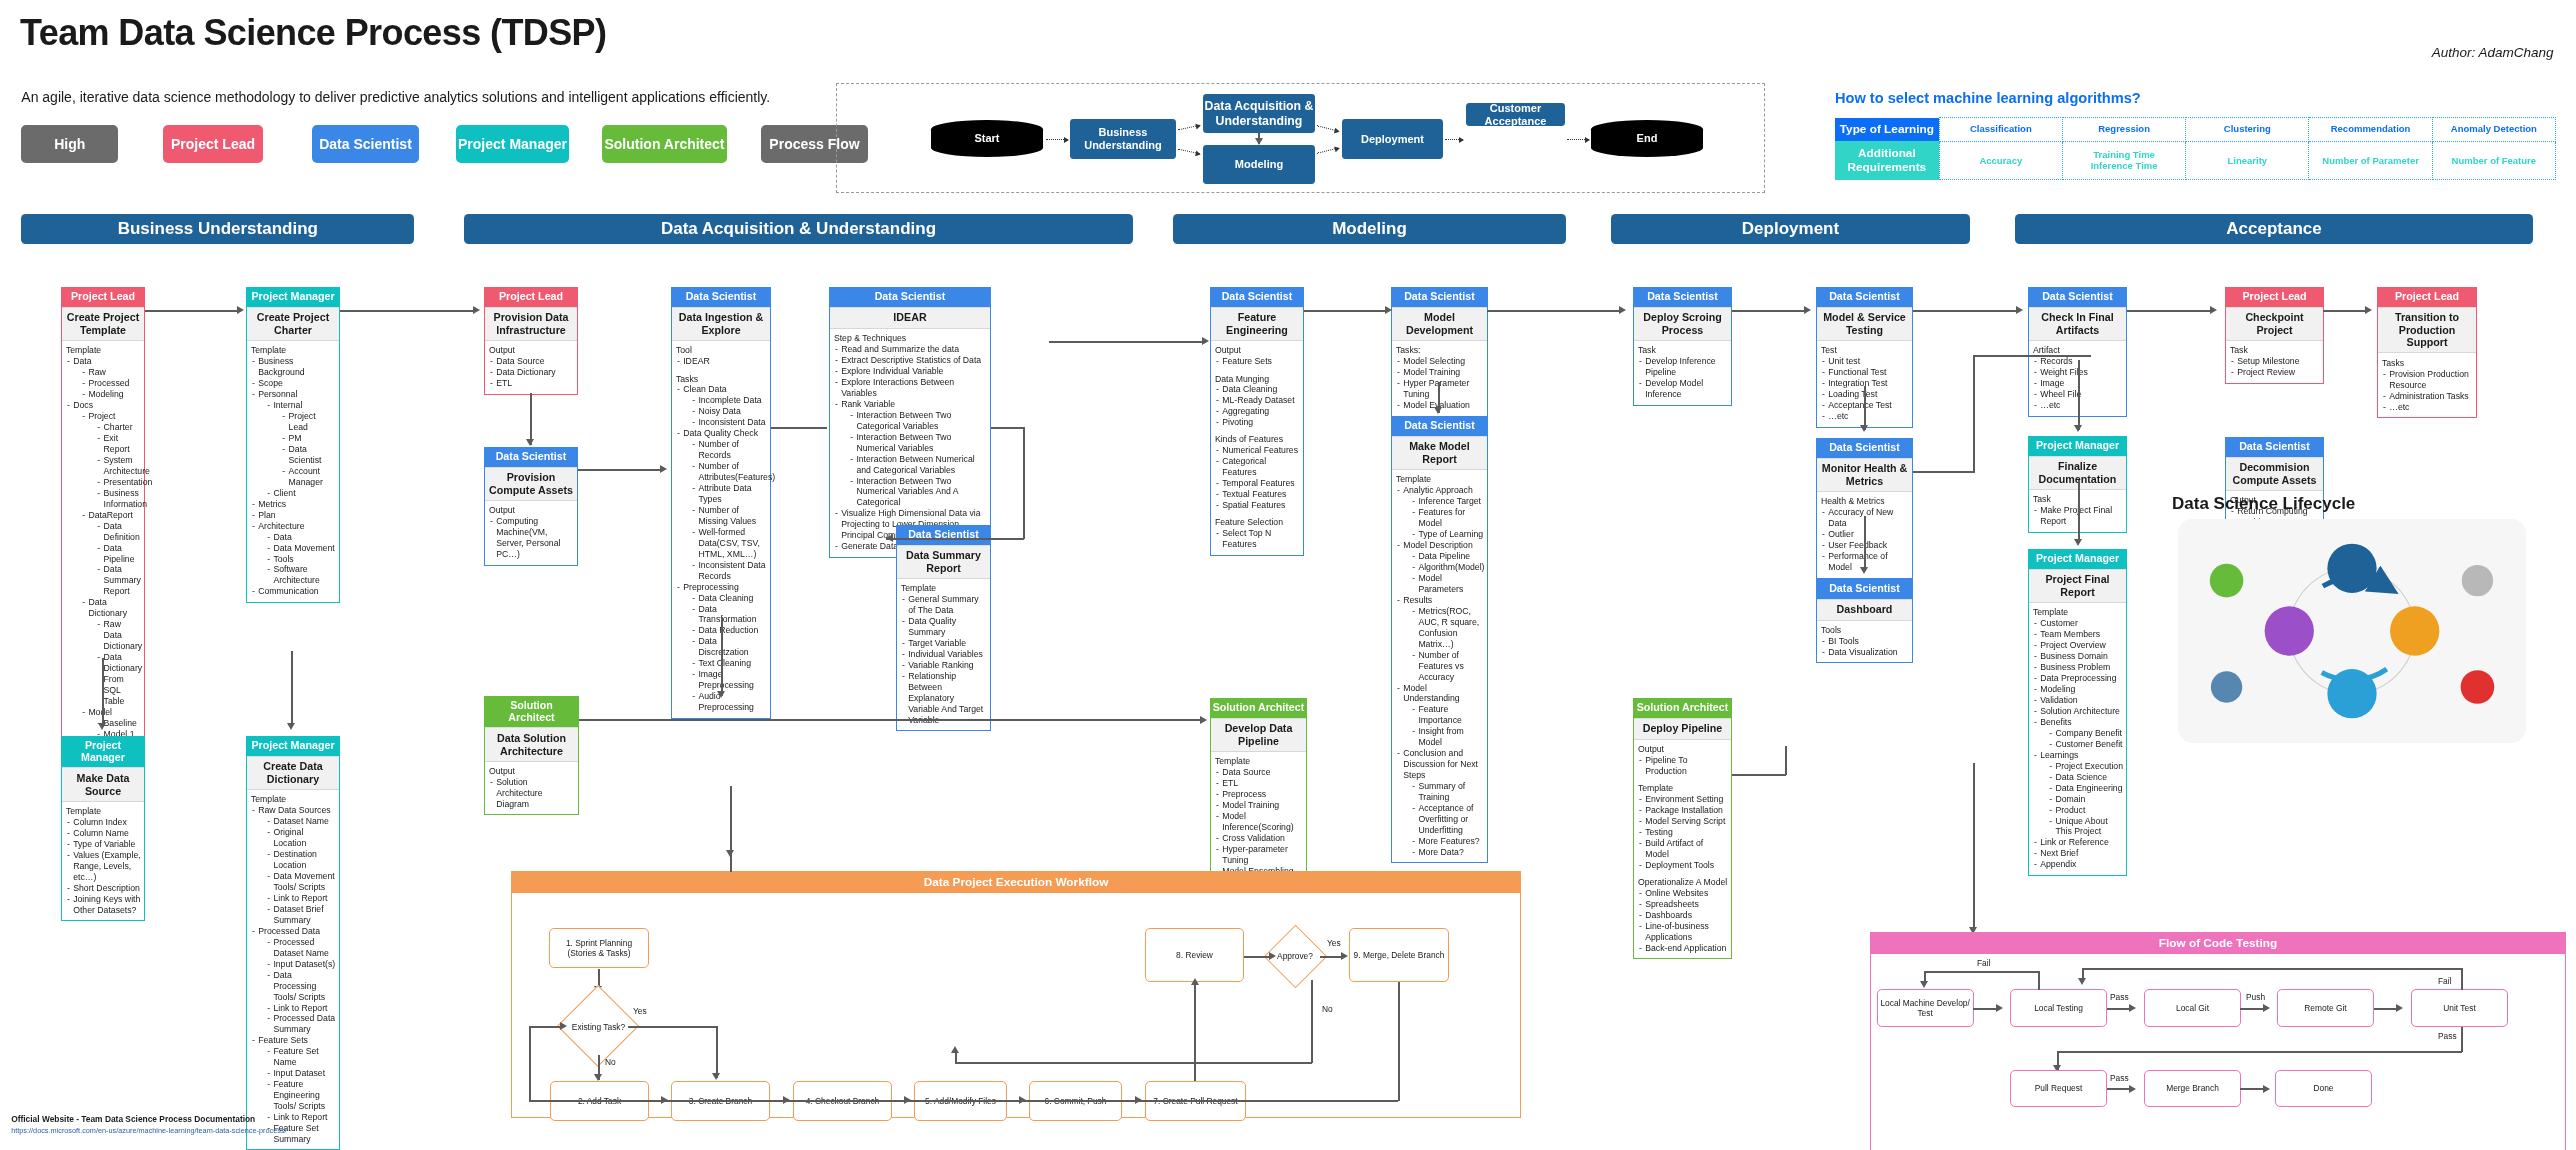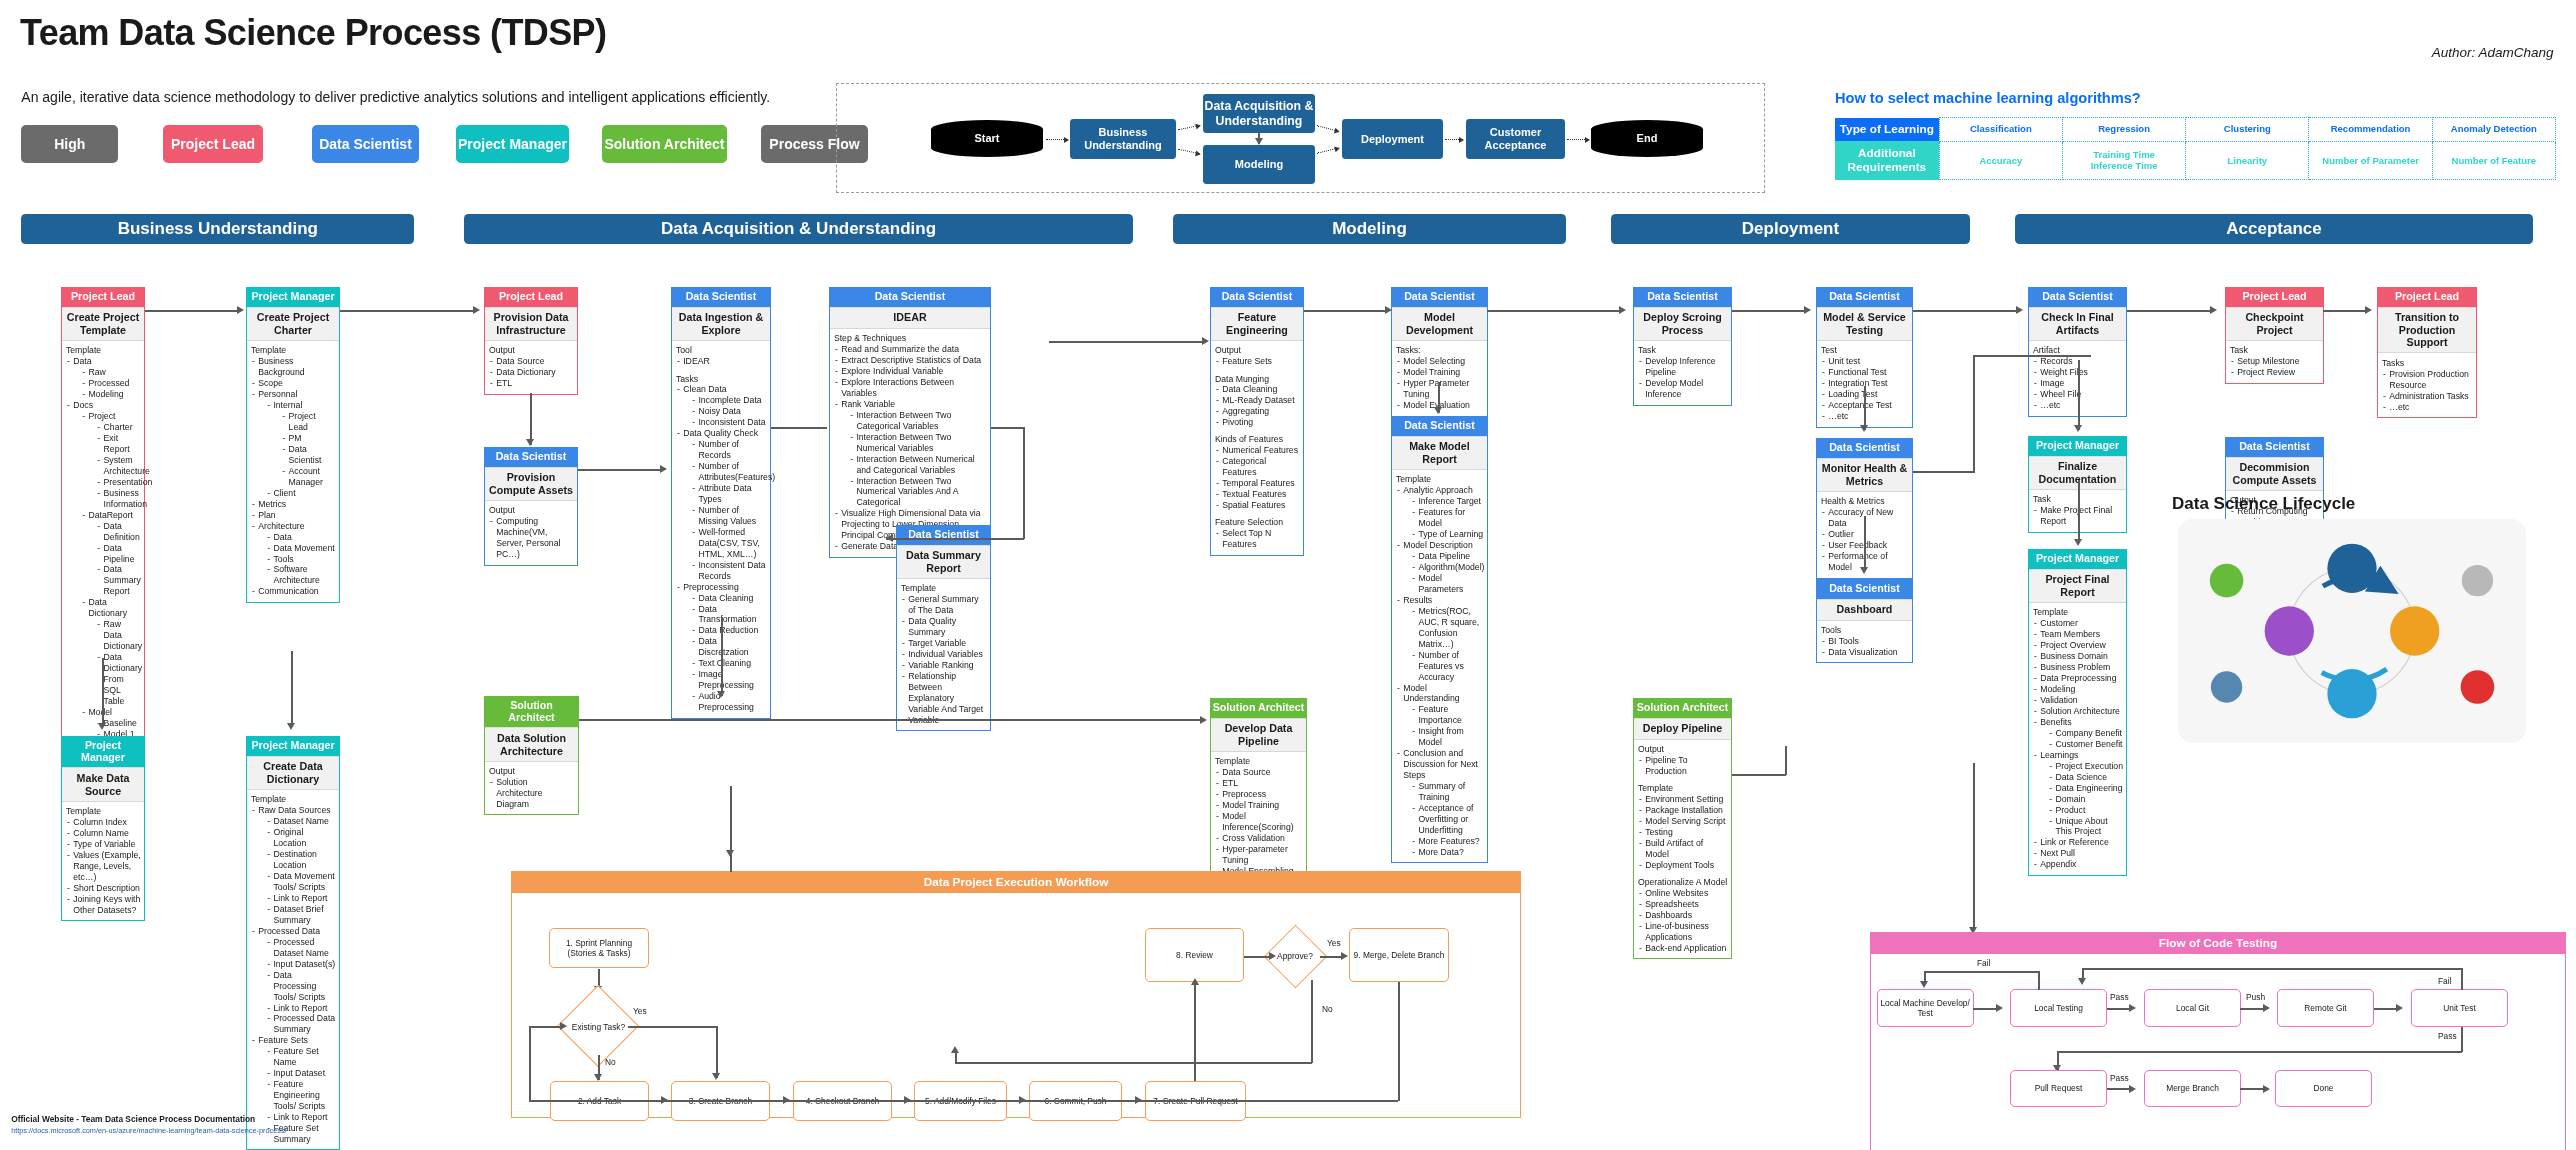--- a/index.html
+++ b/index.html
@@ -152,21 +152,21 @@
       <span>Modeling</span>
     </div>
   <div class="conn v" style="left:421px; top:49px; height:11.2px;"></div>
   <div class="arrowhead down" style="left:418px; top:54px;"></div>
   <div class="flow-arrow" style="left:480px; top:44px; width:22.4px; transform:rotate(14deg);"></div>
   <div class="flow-arrow" style="left:480px; top:66px; width:22.4px; transform:rotate(-14deg);"></div>
   <div class="flow-node flow-rect" style="left:505px; top:35px; width:101px; height:40px;">
       <span>Deployment</span>
     </div>
   <div class="flow-arrow" style="left:608px; top:55px; width:18px;"></div>
-  <div class="flow-node flow-rect" style="left:629px; top:35px; width:99px; height:40px;">
+  <div class="flow-node flow-rect" style="left:629px; top:19px; width:99px; height:23px;">
       <span>Customer Acceptance</span>
     </div>
   <div class="flow-arrow" style="left:730px; top:55px; width:22.4px;"></div>
   <div class="flow-node flow-term" style="left:754px; top:36px; width:112px; height:37px;">
       <span>End</span>
     </div>
 </div>
 
 <div class="abs" id="ml-title">How to select machine learning algorithms?</div>
 <table class="abs" id="ml-table">
@@ -646,21 +646,21 @@
           </ul></li>
         <li><span>Learnings</span><ul>
             <li><span>Project Execution</span></li>
             <li><span>Data Science</span></li>
             <li><span>Data Engineering</span></li>
             <li><span>Domain</span></li>
             <li><span>Product</span></li>
             <li><span>Unique About This Project</span></li>
           </ul></li>
         <li><span>Link or Reference</span></li>
-        <li><span>Next Pull</span></li>
+        <li><span>Next Brief</span></li>
         <li><span>Appendix</span></li>
       </ul>
     </div>
   </div>
 <div class="card pl" style="left:2225px; top:287px; width:99px;">
     <div class="role">Project Lead</div>
     <div class="task">Checkpoint Project</div>
     <div class="body">
       <div class="sec">Task</div>
       <ul>

